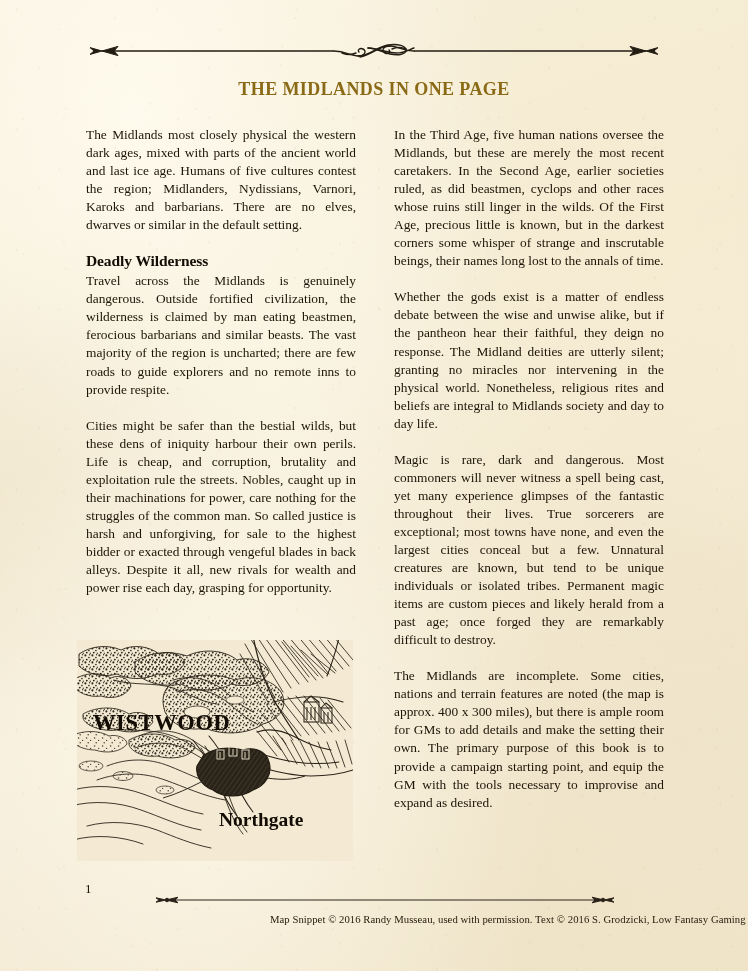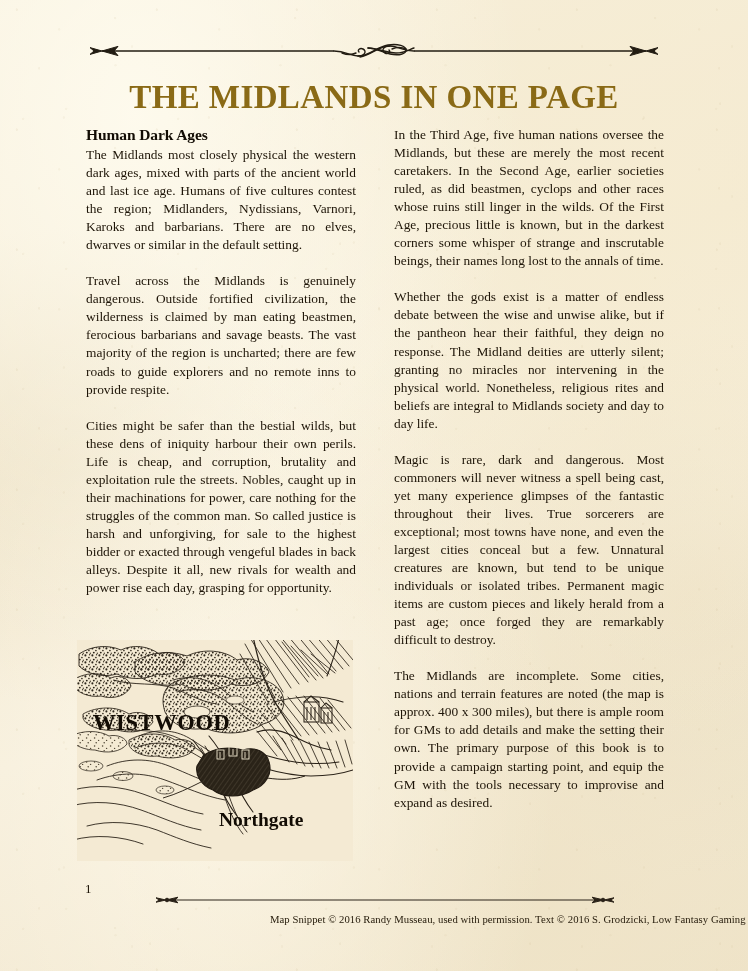--- a/index.html
+++ b/index.html
@@ -70,21 +70,21 @@
     height: 16px;
   }
 
   
   #title {
     position: absolute;
     left: 0;
     top: 79px;
     width: 748px;
     text-align: center;
-    font-size: 33px;
+    font-size: 18px;
     letter-spacing: 0.4px;
     font-weight: bold;
     color: #8a6a16;
     font-family: "Liberation Serif", serif;
   }
 
   
   #cols {
     position: absolute;
     left: 86px;
@@ -182,24 +182,24 @@
         </g>
       </g>
     </svg>
   </div>
 
   <div id="title">THE MIDLANDS IN ONE PAGE</div>
 
   <div id="cols">
 
     <div class="col left">
-      <h2 class="sec-head">Human Dark Ages</h2>
       <p class="sec-body">The Midlands most closely physical the western dark ages, mixed with parts of the ancient world and last ice age. Humans of five cultures contest the region; Midlanders, Nydissians, Varnori, Karoks and barbarians. There are no elves, dwarves or similar in the default setting.</p>
 
-      <p class="sec-body">Travel across the Midlands is genuinely dangerous. Outside fortified civilization, the wilderness is claimed by man eating beastmen, ferocious barbarians and savage beasts.  The vast majority of the region is uncharted; there are few roads to guide explorers and no remote inns to provide respite.</p>
+      <h2 class="sec-head">Deadly Wilderness</h2>
+      <p class="sec-body">Travel across the Midlands is genuinely dangerous. Outside fortified civilization, the wilderness is claimed by man eating beastmen, ferocious barbarians and similar beasts.  The vast majority of the region is uncharted; there are few roads to guide explorers and no remote inns to provide respite.</p>
 
       <p class="sec-body tight">Cities might be safer than the bestial wilds, but these dens of iniquity harbour their own perils. Life is cheap, and corruption, brutality and exploitation rule the streets. Nobles, caught up in their machinations for power, care nothing for the struggles of the common man. So called justice is harsh and unforgiving, for sale to the highest bidder or exacted through vengeful blades in back alleys. Despite it all, new rivals for wealth and power rise each day, grasping for opportunity.</p>
     </div>
 
     <div class="col right">
       <p class="sec-body">In the Third Age, five human nations oversee the Midlands, but these are merely the most recent caretakers. In the Second Age, earlier societies ruled, as did beastmen, cyclops and other races whose ruins still linger in the wilds. Of the First Age, precious little is known, but in the darkest corners some whisper of strange and inscrutable beings, their names long lost to the annals of time.</p>
 
       <p class="sec-body">Whether the gods exist is a matter of endless debate between the wise and unwise alike, but if the pantheon hear their faithful, they deign no response. The Midland deities are utterly silent; granting no miracles nor intervening in the physical world. Nonetheless, religious rites and beliefs are integral to Midlands society and day to day life.</p>
 
       <p class="sec-body">Magic is rare, dark and dangerous. Most commoners will never witness a spell being cast, yet many experience glimpses of the fantastic throughout their lives. True sorcerers are exceptional; most towns have none, and even the largest cities conceal but a few. Unnatural creatures are known, but tend to be unique individuals or isolated tribes. Permanent magic items are custom pieces and likely herald from a past age; once forged they are remarkably difficult to destroy.</p>

